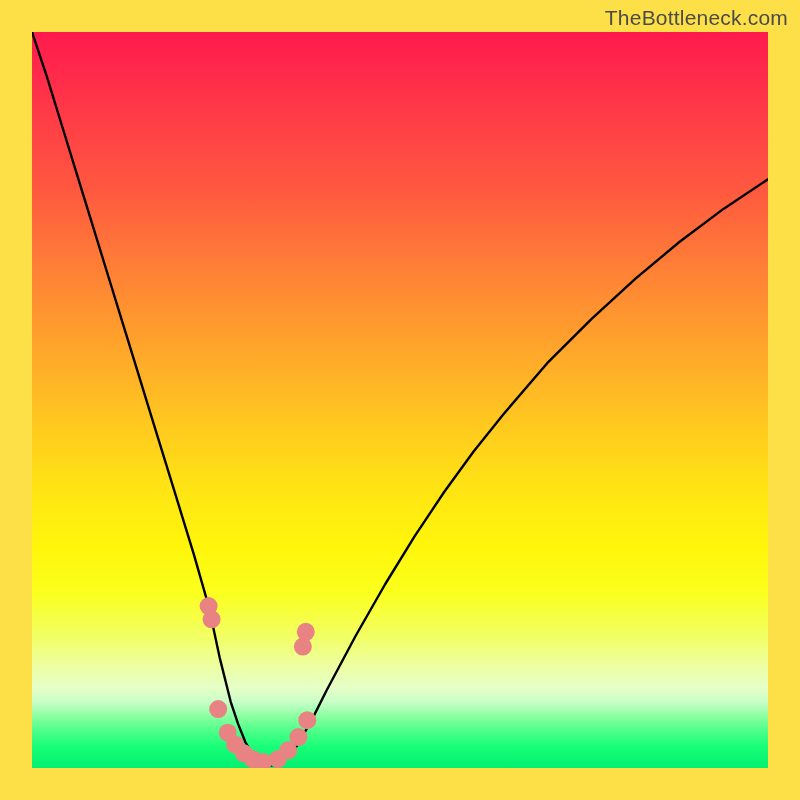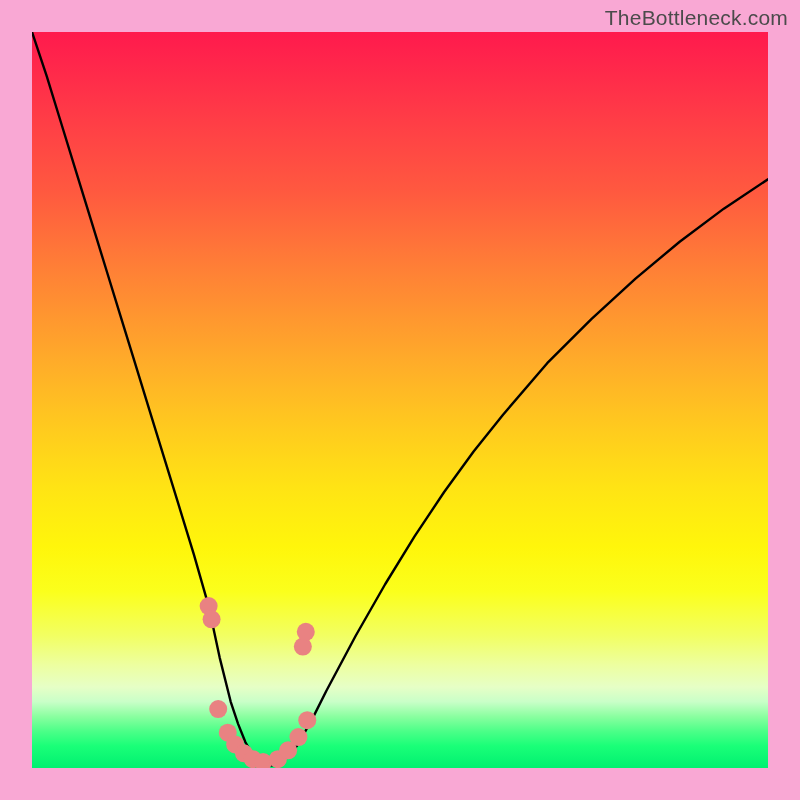--- a/index.html
+++ b/index.html
@@ -10,21 +10,21 @@
     overflow: hidden;
     background: #000;
     font-family: Arial, Helvetica, sans-serif;
   }
   .frame {
     position: absolute;
     left: 0;
     top: 0;
     width: 800px;
     height: 800px;
-    background: #f9a8d4;
+    background: #fde047;
   }
   .plot-area {
     position: absolute;
     left: 32px;
     top: 32px;
     width: 736px;
     height: 736px;
     overflow: hidden;
   }
   .gradient {

